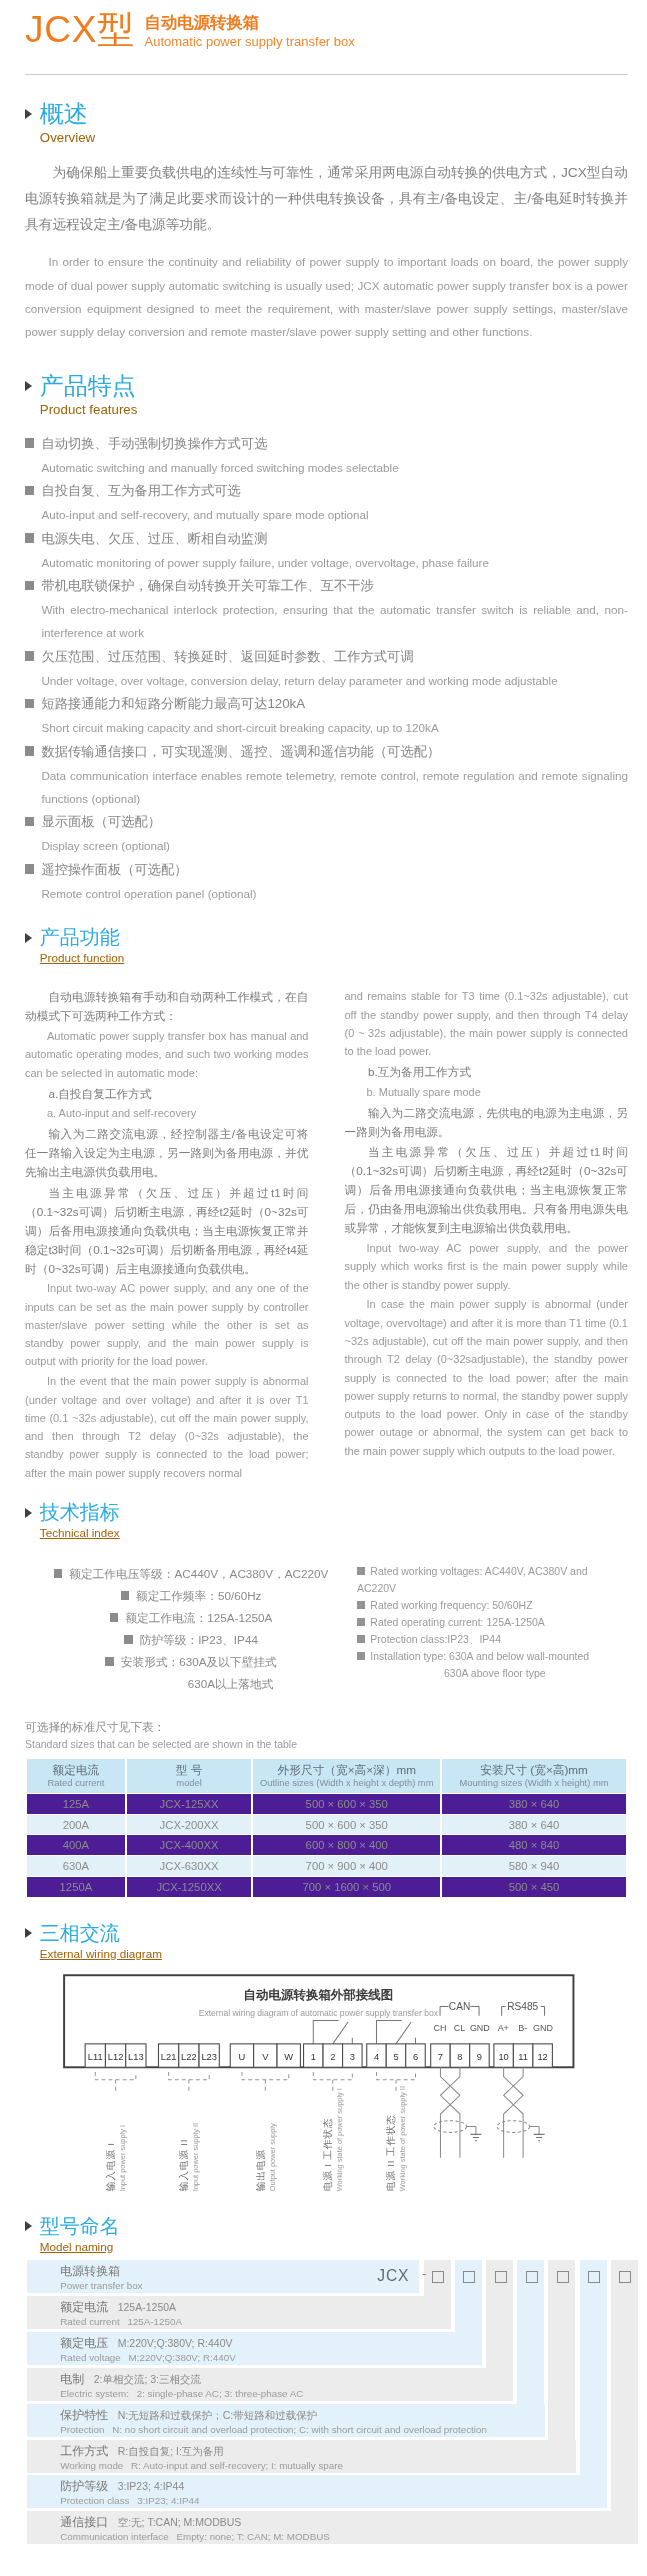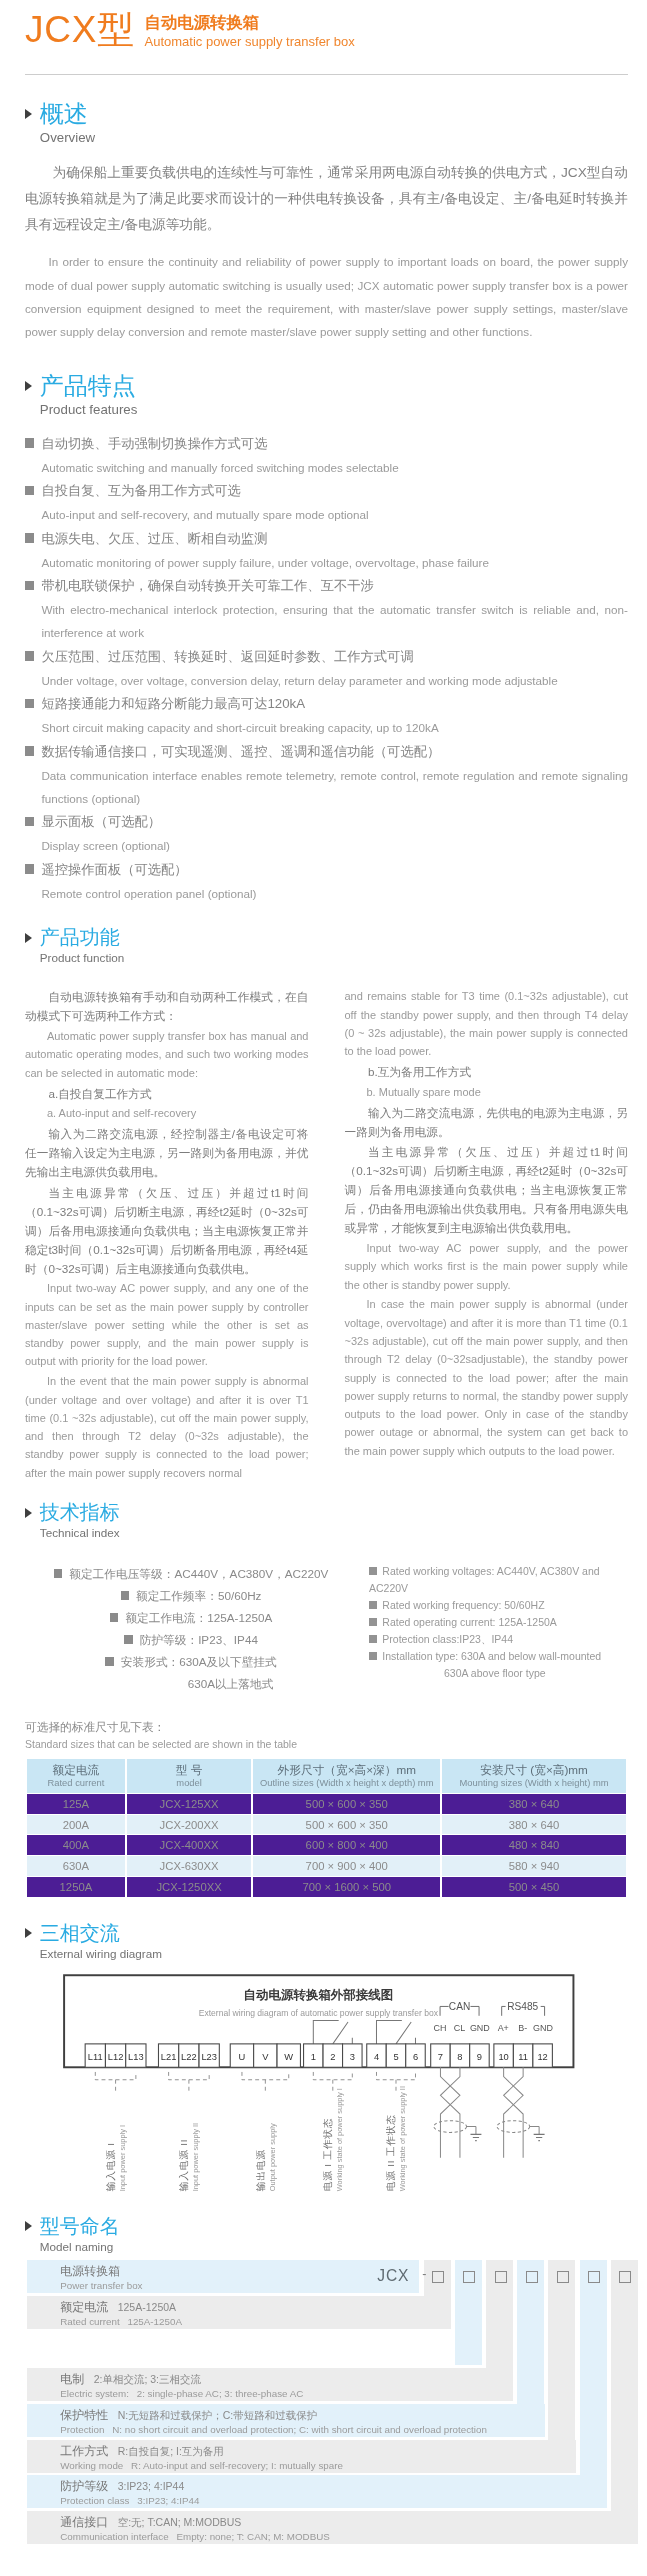--- a/index.html
+++ b/index.html
@@ -13,24 +13,24 @@
   .brand-right{margin-left:9.4px;margin-top:3.9px;}
   .brand-zh{font-size:16.4px;color:#f07c1e;font-weight:bold;line-height:21px;}
   .brand-en{font-size:13px;color:#f0862e;line-height:18px;}
   .rule{border:none;border-top:1.2px solid #cdcdcd;margin:22px 0 0 0;}
 
   
   .sec-head{display:flex;align-items:flex-start;}
   .tri{width:0;height:0;border-left:7.8px solid #3f3f3f;border-top:5.5px solid transparent;
        border-bottom:5.5px solid transparent;margin:11px 7.8px 0 0;flex:none;}
   .sh-zh{font-size:24px;color:#2aabe2;line-height:31px;}
-  .sh-en{font-size:13.3px;color:#737373;line-height:18px;}
+  .sh-en{font-size:13.3px;color:#a16207;line-height:18px;}
   .small .tri{margin-top:8.6px;}
   .small .sh-zh{font-size:20px;line-height:26px;}
-  .small .sh-en{font-size:11.7px;line-height:15.6px;}
+  .small .sh-en{font-size:11.7px;line-height:15.6px;text-decoration:underline;}
 
   
   .ov{margin-top:23.4px;}
   .p-zh{font-size:13.7px;color:#828282;line-height:26px;text-indent:2em;text-align:justify;margin:12.5px 0 0 0;}
   .p-en{font-size:11.7px;color:#9b9b9b;line-height:23.4px;text-indent:2em;text-align:justify;margin:12.5px 0 0 0;}
 
   
   .feat-sec{margin-top:26.5px;}
   .feat{margin-top:12.5px;}
   .fi-zh{font-size:13.3px;color:#848484;line-height:24px;}
@@ -46,21 +46,21 @@
   .fp.en{font-size:11px;color:#9b9b9b;line-height:18.3px;}
   .fp.noind{text-indent:0;}
 
   
   .tech-sec{margin-top:17px;}
   .tech-cols{display:flex;margin-top:22px;}
   .tc-left{width:332px;flex:none;text-align:center;}
   .tc-right{flex:1;}
   .ti{font-size:11.7px;color:#8a8a8a;line-height:22px;}
   .ti .bullet{width:8.6px;height:8.6px;}
-  .tr-line{font-size:10.5px;color:#9a9a9a;line-height:17px;margin-left:12px;}
+  .tr-line{font-size:10.5px;color:#9a9a9a;line-height:17px;}
   .tr-line .bullet{width:7.8px;height:7.8px;margin-right:5.5px;background:#939393;}
   .ti-extra{margin-left:79px;}
   .tr-extra{margin-left:87px;}
 
   
   .tbl-intro-zh{font-size:11.7px;color:#8a8a8a;margin-top:25px;}
   .tbl-intro-en{font-size:10.5px;color:#9b9b9b;margin-top:3.1px;}
   table.sizes{width:100%;border-collapse:separate;border-spacing:2.3px 1.6px;margin-top:7.8px;}
   table.sizes th{background:#c9e6f4;font-weight:normal;padding:3.1px 1.6px 3.9px 1.6px;}
   .th-zh{font-size:11.7px;color:#5d6e79;line-height:15.6px;}
@@ -436,20 +436,24 @@
       <div class="strip s7 cgray"></div>
 
       <div class="nrow r1 cblue">
         <div class="nr-zh"><span class="lab">电源转换箱</span><span class="desc"></span></div>
         <div class="nr-en"><span>Power transfer box</span><span class="desc"></span></div>
       </div>
       <div class="nrow r2 cgray">
         <div class="nr-zh"><span class="lab">额定电流</span><span class="desc">125A-1250A</span></div>
         <div class="nr-en"><span>Rated current</span><span class="desc">125A-1250A</span></div>
       </div>
+      <div class="nrow r3 cblue">
+        <div class="nr-zh"><span class="lab">额定电压</span><span class="desc">M:220V;Q:380V; R:440V</span></div>
+        <div class="nr-en"><span>Rated voltage</span><span class="desc">M:220V;Q:380V; R:440V</span></div>
+      </div>
       <div class="nrow r4 cgray">
         <div class="nr-zh"><span class="lab">电制</span><span class="desc">2:单相交流; 3:三相交流</span></div>
         <div class="nr-en"><span>Electric system:</span><span class="desc">2: single-phase AC; 3: three-phase AC</span></div>
       </div>
       <div class="nrow r5 cblue">
         <div class="nr-zh"><span class="lab">保护特性</span><span class="desc">N:无短路和过载保护；C:带短路和过载保护</span></div>
         <div class="nr-en"><span>Protection</span><span class="desc">N: no short circuit and overload protection; C: with short circuit and overload protection</span></div>
       </div>
       <div class="nrow r6 cgray">
         <div class="nr-zh"><span class="lab">工作方式</span><span class="desc">R:自投自复; I:互为备用</span></div>

